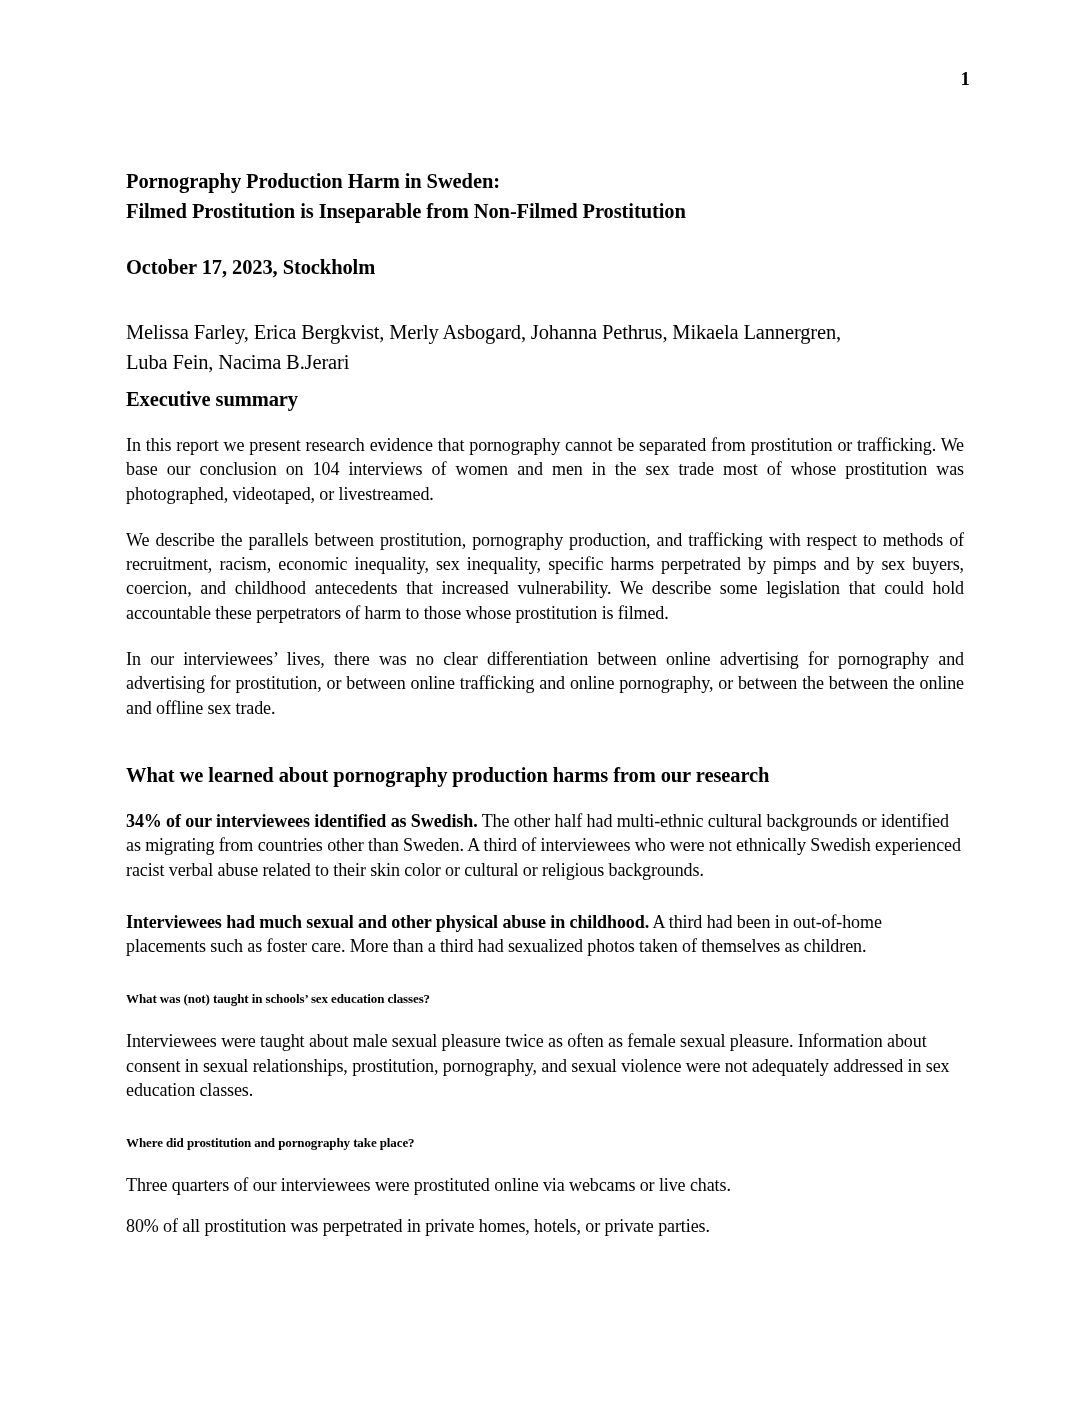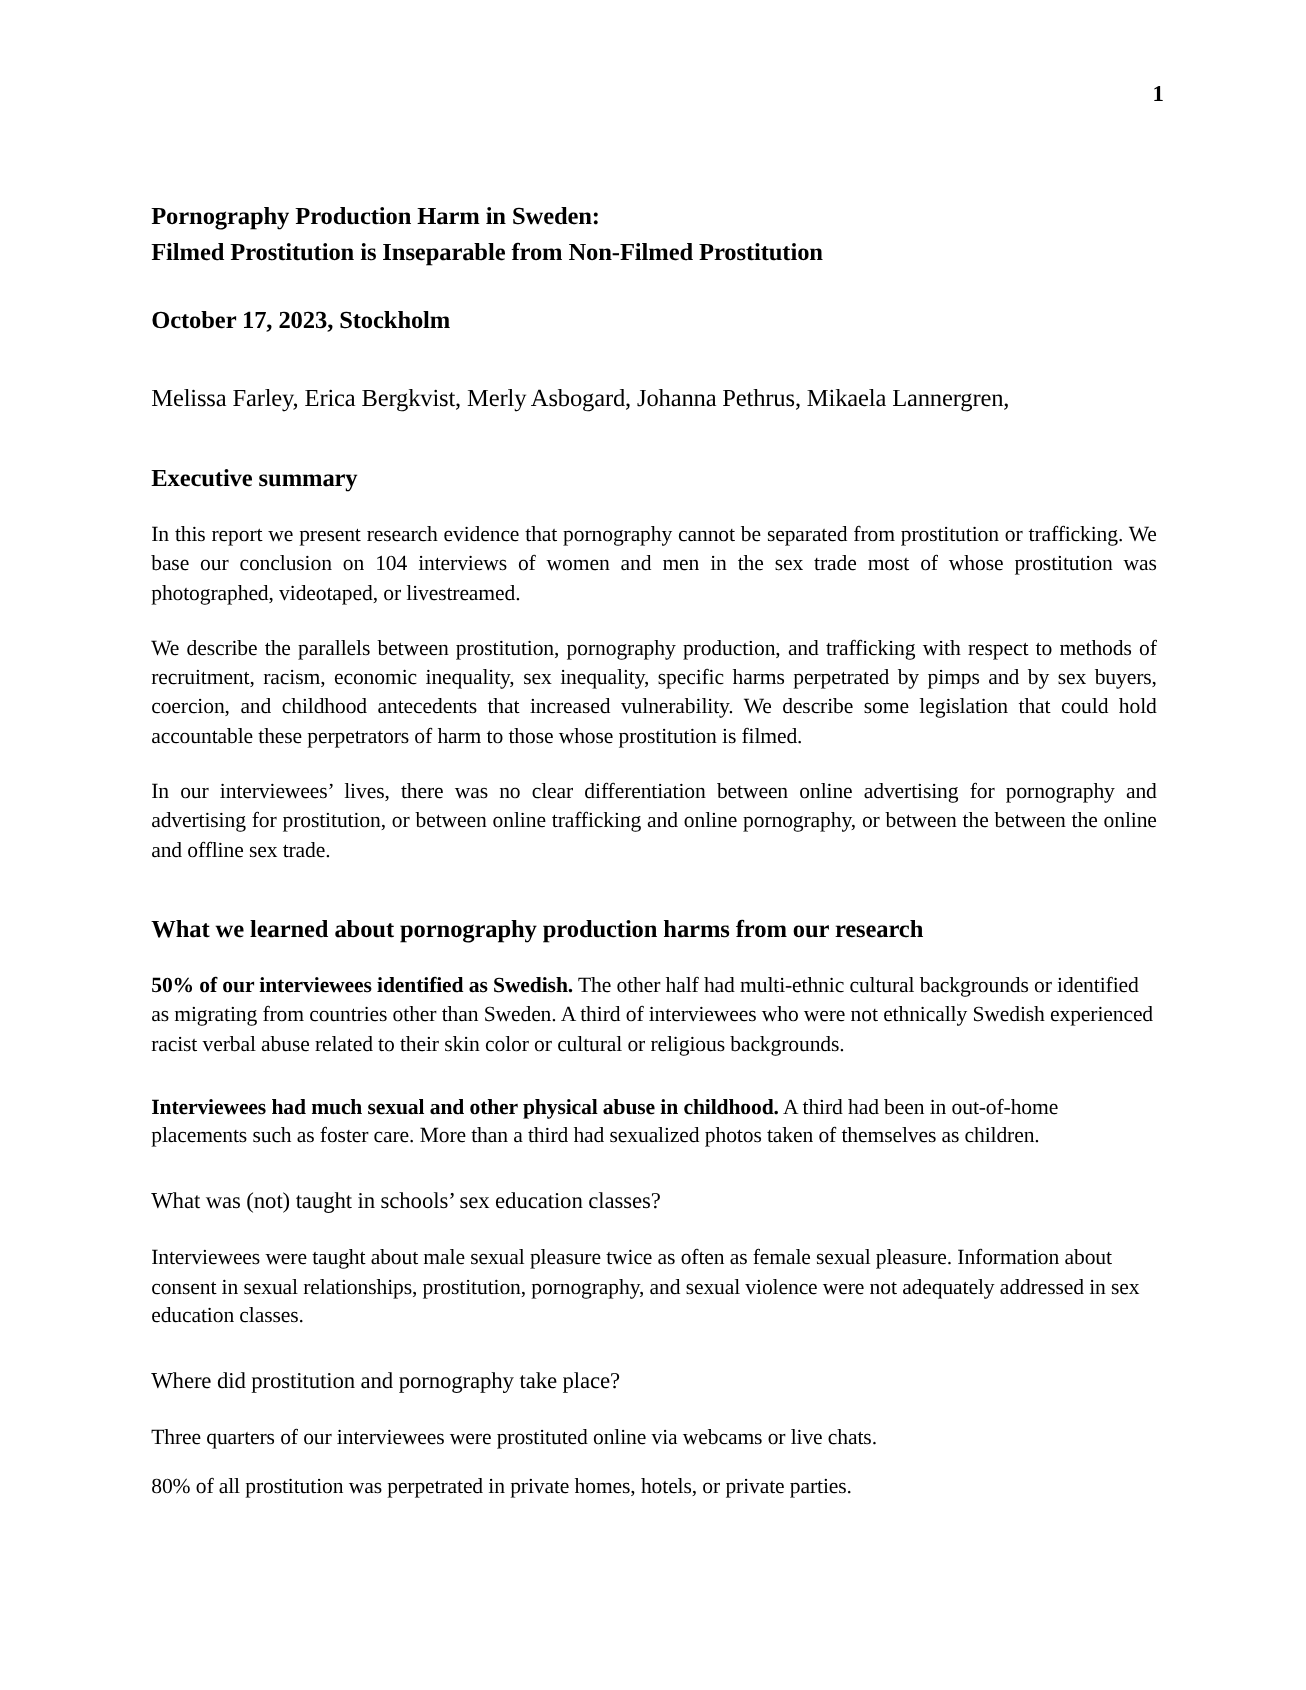--- a/index.html
+++ b/index.html
@@ -45,37 +45,37 @@
   }
   .authors {
     font-size: 20.5px;
     line-height: 28px;
     margin-top: 39px;
     letter-spacing: -0.15px;
   }
   .section-heading {
     font-size: 20.5px;
     font-weight: bold;
-    margin-top: 42px;
+    margin-top: 12px;
     letter-spacing: -0.1px;
   }
   p.body {
     font-size: 18px;
     line-height: 24.3px;
     margin: 0;
     margin-top: 22px;
     text-align: justify;
     letter-spacing: -0.1px;
   }
   p.body.nojust {
     text-align: left;
   }
   .sub-heading {
-    font-size: 19px;
-    font-weight: normal;
+    font-size: 13px;
+    font-weight: bold;
     margin-top: 33px;
     letter-spacing: -0.1px;
   }
   .lead {
     font-weight: bold;
   }
   .gap-big {
     margin-top: 44px;
   }
   .tight {
@@ -90,30 +90,31 @@
   <div class="page-number">1</div>
 
   <div class="content">
 
     <div class="title-line">Pornography Production Harm in Sweden:</div>
     <div class="title-line">Filmed Prostitution is Inseparable from Non-Filmed Prostitution</div>
 
     <div class="date-line">October 17, 2023, Stockholm</div>
 
     <div class="authors">Melissa Farley, Erica Bergkvist, Merly Asbogard, Johanna Pethrus, Mikaela Lannergren,</div>
+    <div class="authors tight">Luba Fein,  Nacima B.Jerari</div>
 
     <div class="section-heading">Executive summary</div>
 
     <p class="body">In this report we present research evidence that pornography cannot be separated from prostitution or trafficking. We base our conclusion on 104 interviews of women and men in the sex trade most of whose prostitution was photographed, videotaped, or livestreamed.</p>
     <p class="body">We describe the parallels between prostitution, pornography production, and trafficking with respect to methods of recruitment, racism, economic inequality, sex inequality, specific harms perpetrated by pimps and by sex buyers, coercion, and childhood antecedents that increased vulnerability. We describe some legislation that could hold accountable these perpetrators of harm to those whose prostitution is filmed.</p>
     <p class="body">In our interviewees’ lives, there was no clear differentiation between online advertising for pornography and advertising for prostitution, or between online trafficking and online pornography, or between the between the online and offline sex trade.</p>
 
     <div class="section-heading gap-big">What we learned about pornography production harms from our research</div>
 
-    <p class="body nojust"><span class="lead">50% of our interviewees identified as Swedish.</span><span> The other half had multi-ethnic cultural backgrounds or identified as migrating from countries other than Sweden. A third of interviewees who were not ethnically Swedish experienced racist verbal abuse related to their skin color or cultural or religious backgrounds.</span></p>
+    <p class="body nojust"><span class="lead">34% of our interviewees identified as Swedish.</span><span> The other half had multi-ethnic cultural backgrounds or identified as migrating from countries other than Sweden. A third of interviewees who were not ethnically Swedish experienced racist verbal abuse related to their skin color or cultural or religious backgrounds.</span></p>
 
     <p class="body nojust" style="margin-top:28px"><span class="lead">Interviewees had much sexual and other physical abuse in childhood.</span><span> A third had been in out-of-home placements such as foster care.  More than a third had sexualized photos taken of themselves as children.</span></p>
 
     <div class="sub-heading">What was (not) taught in schools’ sex education classes?</div>
     <p class="body nojust tight">Interviewees were taught about male sexual pleasure twice as often as female sexual pleasure. Information about consent in sexual relationships, prostitution, pornography, and sexual violence were not adequately addressed in sex education classes.</p>
 
     <div class="sub-heading">Where did prostitution and pornography take place?</div>
     <p class="body nojust tight">Three quarters of our interviewees were prostituted online via webcams or live chats.</p>
 
 

